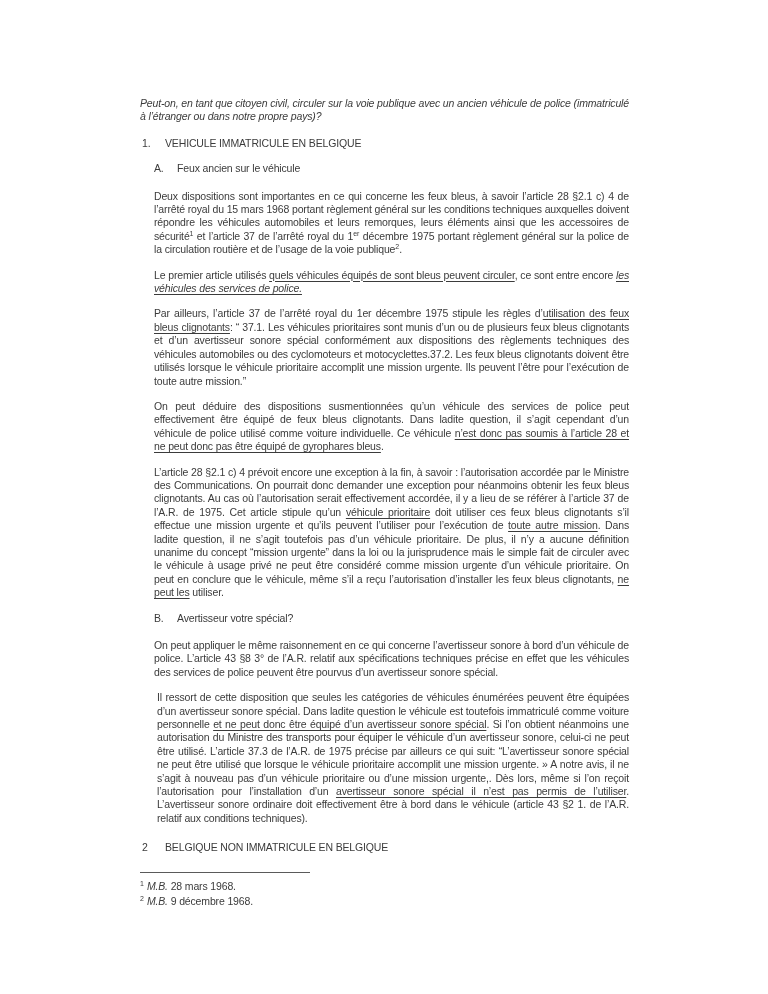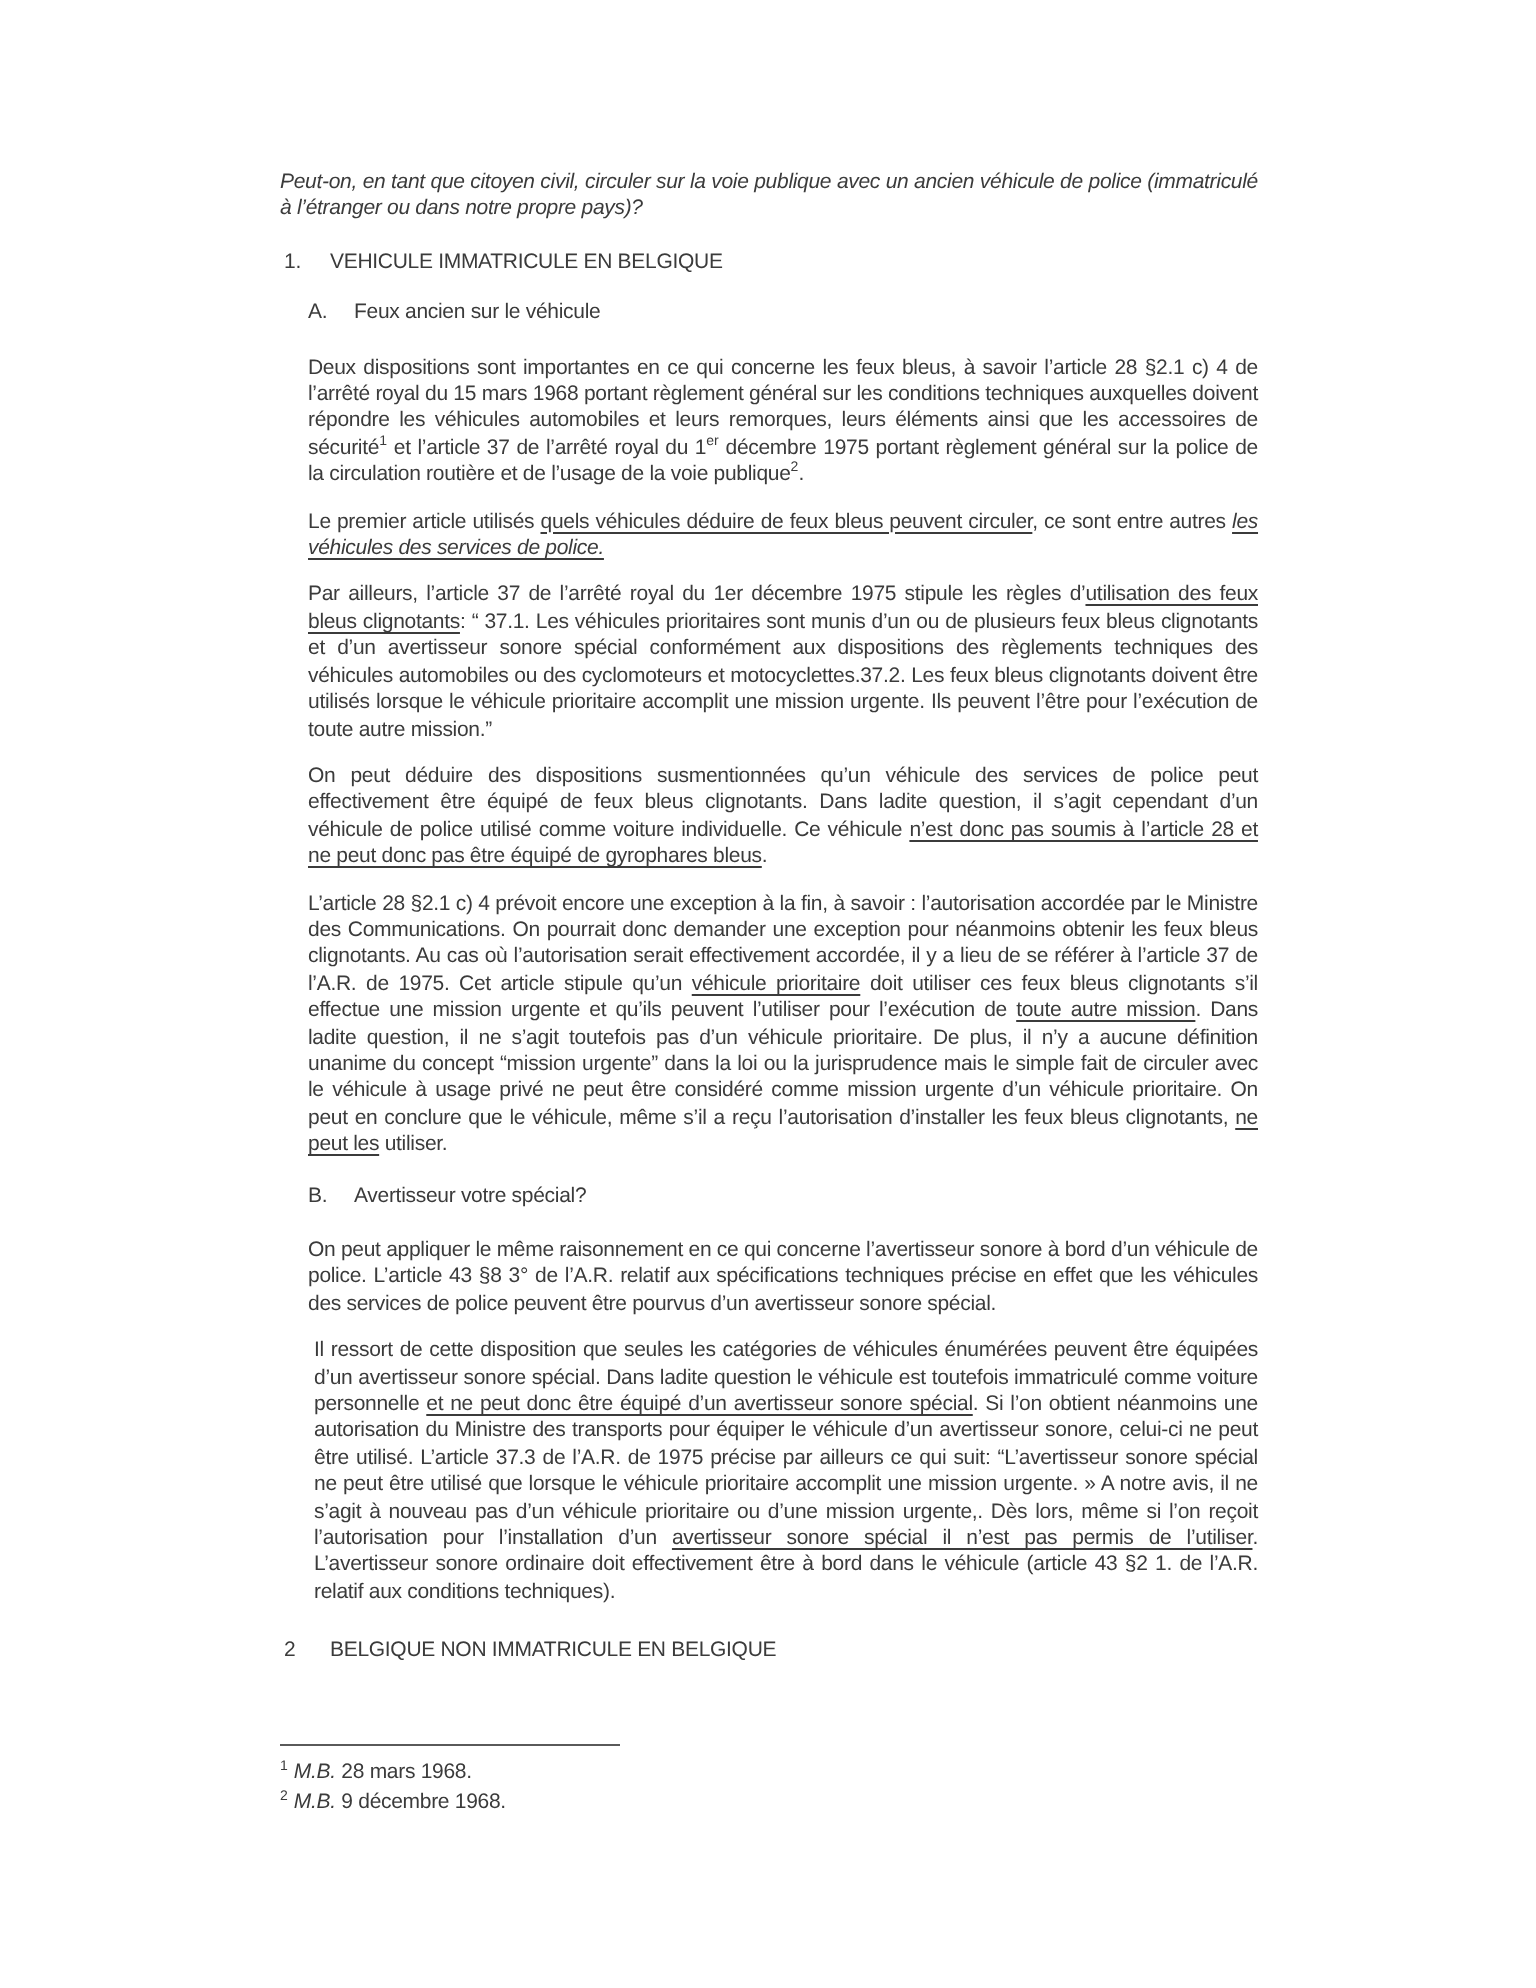--- a/index.html
+++ b/index.html
@@ -12,21 +12,21 @@
     line-height: 13.4px;
     letter-spacing: -0.15px;
     position: relative;
     overflow: hidden;
   }
   .page {
     position: absolute;
     left: 140px; top: 85px;
     width: 489px;
   }
-  p { margin: 0 0 10px 0; text-align: justify; }
+  p { margin: 12px 0 10px 0; text-align: justify; }
   .question { font-style: italic; margin-bottom: 11px; }
   .h1 {
     display: flex;
     padding-left: 2px;
     margin: 13px 0 12px 0;
   }
   .h1 .num { width: 23px; flex: 0 0 23px; }
   .h2 {
     display: flex;
     padding-left: 14px;
@@ -66,21 +66,21 @@
     <span>VEHICULE IMMATRICULE EN BELGIQUE</span>
   </div>
 
   <div class="h2">
     <span class="num">A.</span>
     <span>Feux ancien sur le véhicule</span>
   </div>
 
   <div class="indent">
     <p><span>Deux dispositions sont importantes en ce qui concerne les feux bleus, à savoir l’article 28 §2.1 c) 4 de l’arrêté royal du 15 mars 1968 portant règlement général sur les conditions techniques auxquelles doivent répondre les véhicules automobiles et leurs remorques, leurs éléments ainsi que les accessoires de sécurité</span><sup>1</sup><span> et l’article 37 de l’arrêté royal du 1</span><sup>er</sup><span> décembre 1975 portant règlement général sur la police de la circulation routière et de l’usage de la voie publique</span><sup>2</sup><span>.</span></p>
-    <p><span>Le premier article utilisés </span><span class="rs-u">quels véhicules déduire de feux bleus peuvent circuler</span><span>, ce sont entre autres </span><span class="rs-iu">les véhicules des services de police.</span></p>
+    <p><span>Le premier article utilisés </span><span class="rs-u">quels véhicules équipés de sont bleus peuvent circuler</span><span>, ce sont entre encore </span><span class="rs-iu">les véhicules des services de police.</span></p>
     <p><span>Par ailleurs, l’article 37 de l’arrêté royal du 1er décembre 1975 stipule les règles d’</span><span class="rs-u">utilisation des feux bleus clignotants</span><span>: </span><span class="rs-i">“ 37.1. Les véhicules prioritaires sont munis d’un ou de plusieurs feux bleus clignotants et d’un avertisseur sonore spécial conformément aux dispositions des règlements techniques des véhicules automobiles ou des cyclomoteurs et motocyclettes.37.2. Les feux bleus clignotants doivent être utilisés lorsque le véhicule prioritaire accomplit une mission urgente. Ils peuvent l’être pour l’exécution de toute autre mission.”</span></p>
     <p><span>On peut déduire des dispositions susmentionnées qu’un véhicule des services de police peut effectivement être équipé de feux bleus clignotants. Dans ladite question, il s’agit cependant d’un véhicule de police utilisé comme voiture individuelle. Ce véhicule </span><span class="rs-u">n’est donc pas soumis à l’article 28 et ne peut donc pas être équipé de gyrophares bleus</span><span>.</span></p>
     <p><span>L’article 28 §2.1 c) 4 prévoit encore une exception à la fin, à savoir : l’autorisation accordée par le Ministre des Communications. On pourrait donc demander une exception pour néanmoins obtenir les feux bleus clignotants. Au cas où l’autorisation serait effectivement accordée, il y a lieu de se référer à l’article 37 de l’A.R. de 1975. Cet article stipule qu’un </span><span class="rs-u">véhicule prioritaire</span><span> doit utiliser ces feux bleus clignotants s’il effectue une mission urgente et qu’ils peuvent l’utiliser pour l’exécution de </span><span class="rs-u">toute autre mission</span><span>. Dans ladite question, il ne s’agit toutefois pas d’un véhicule prioritaire. De plus, il n’y a aucune définition unanime du concept “mission urgente” dans la loi ou la jurisprudence mais le simple fait de circuler avec le véhicule à usage privé ne peut être considéré comme mission urgente d’un véhicule prioritaire. On peut en conclure que le véhicule, même s’il a reçu l’autorisation d’installer les feux bleus clignotants, </span><span class="rs-u">ne peut les</span><span> utiliser.</span></p>
   </div>
 
   <div class="h2" style="margin-top:12px;">
     <span class="num">B.</span>
     <span>Avertisseur votre spécial?</span>
   </div>
 

